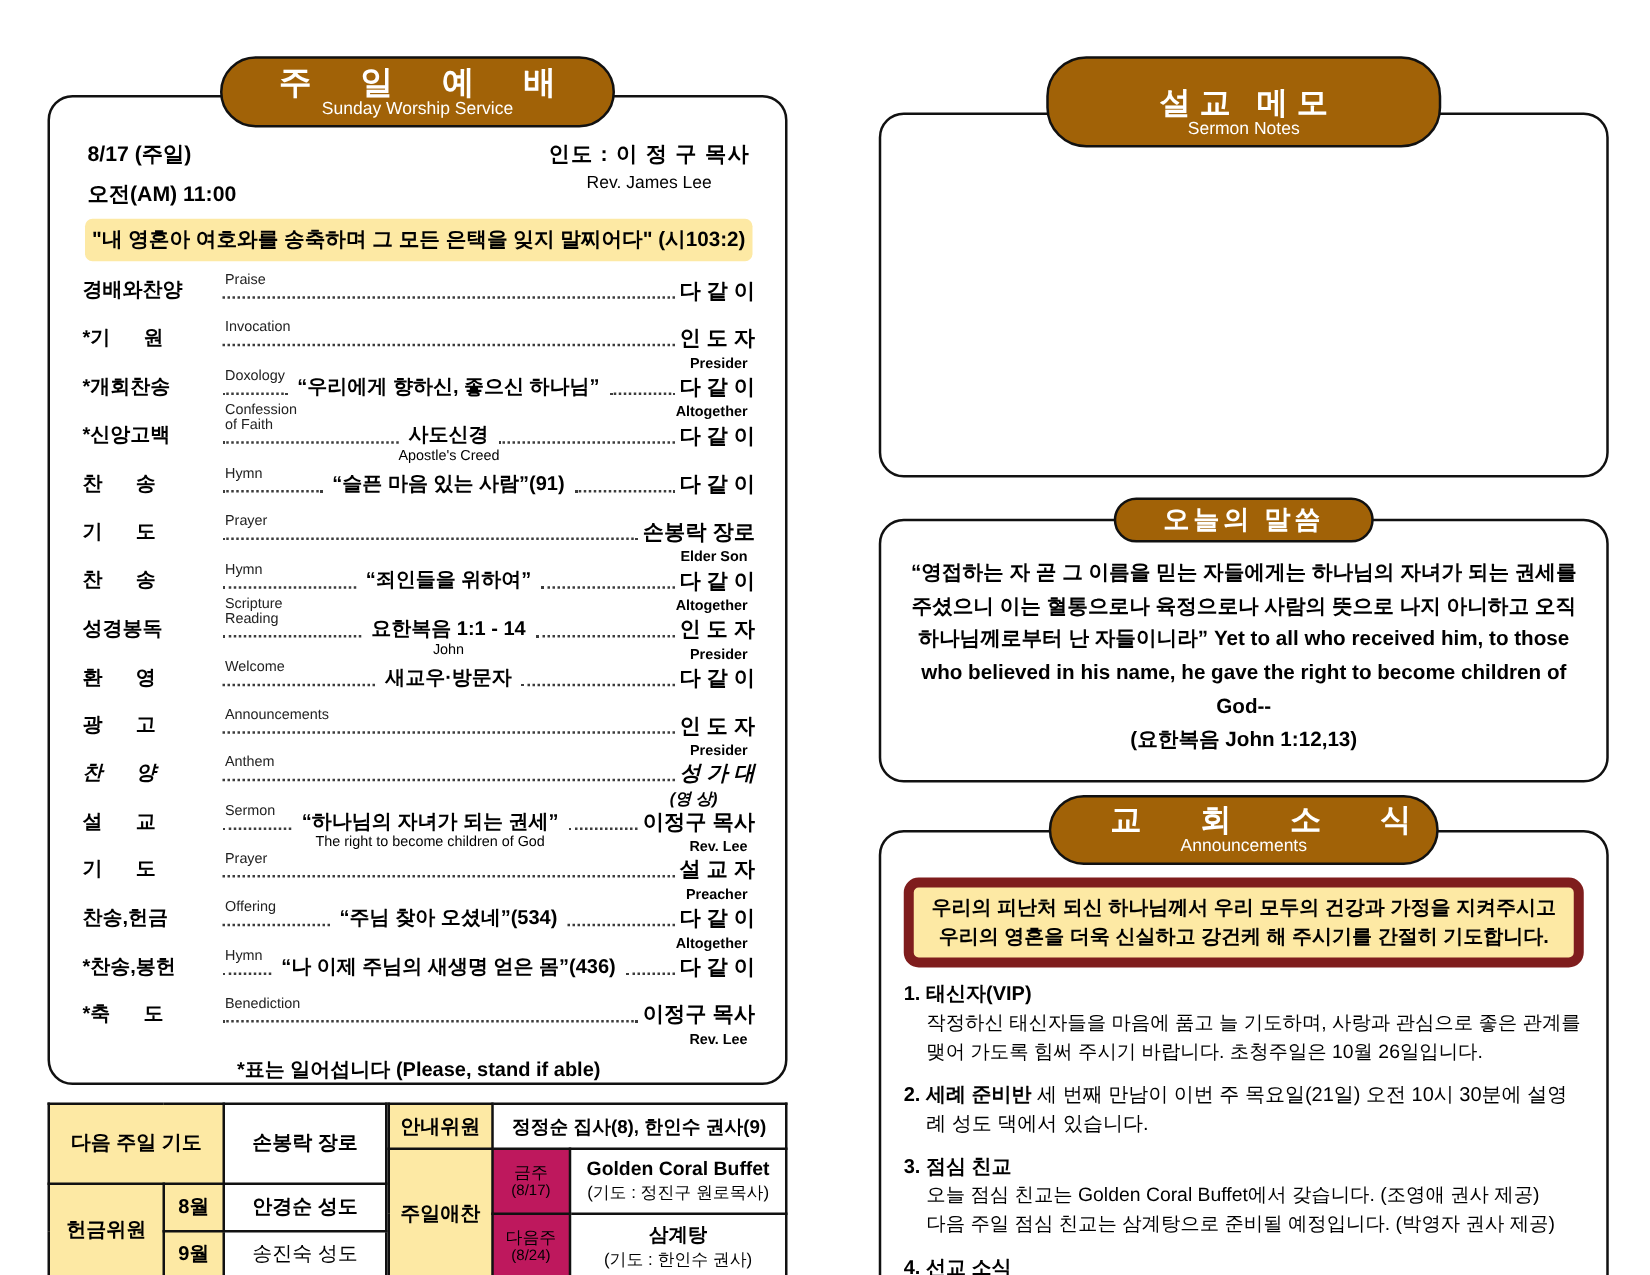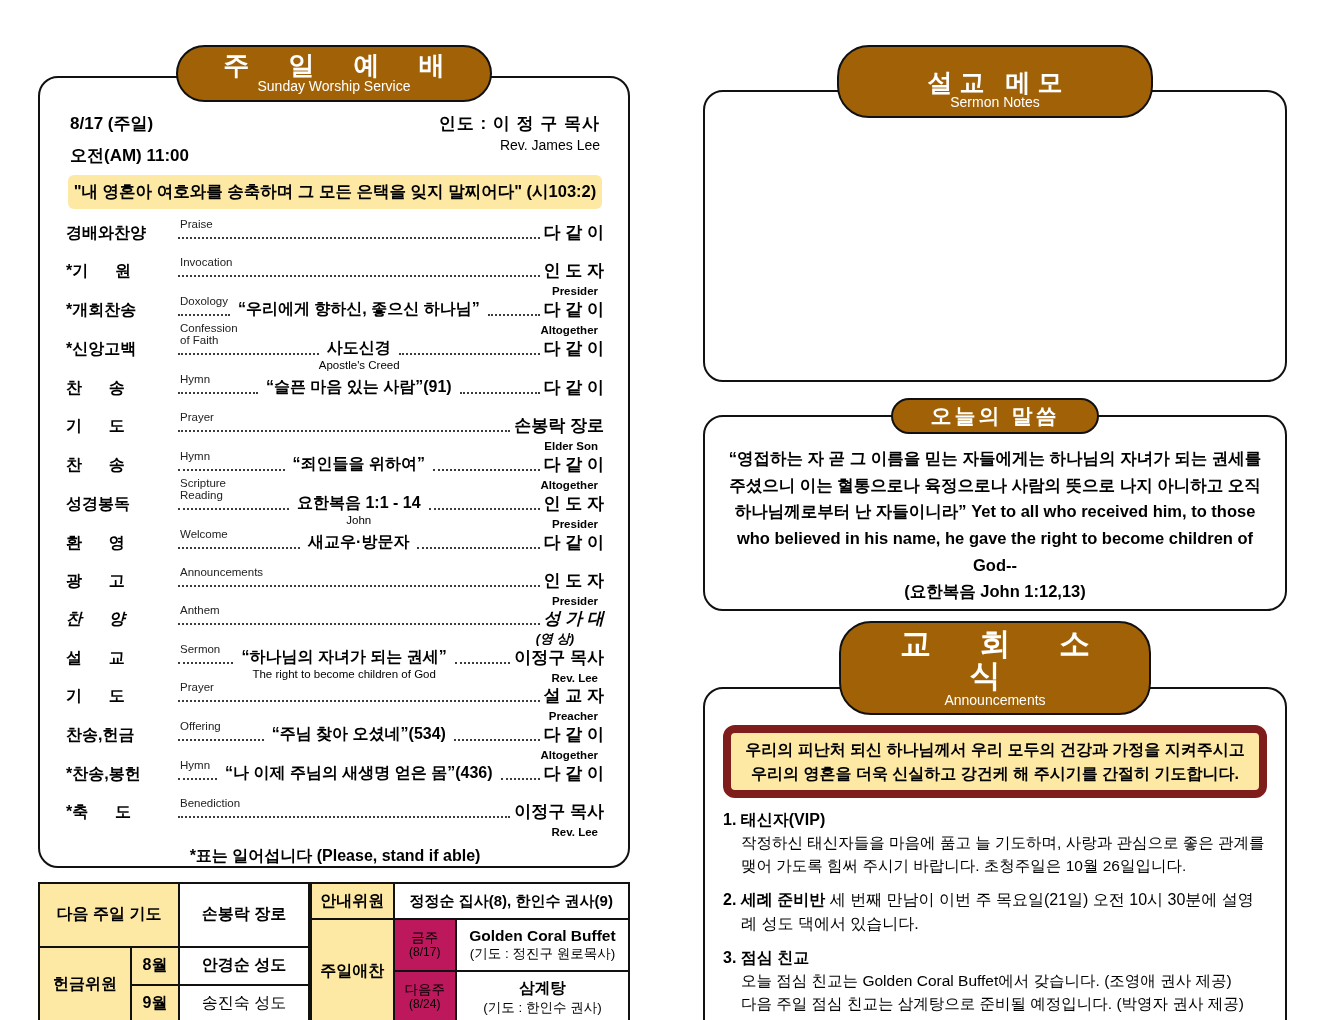--- a/index.html
+++ b/index.html
@@ -12,33 +12,33 @@
     border-radius:32px; color:#fff; text-align:center; margin:0 auto; }
   .pill .p-kr { font-weight:bold; }
   .pill .p-en { font-size:14px; line-height:1.05; }
   .pill-worship { width:316px; padding:5px 0 6px; margin-bottom:-26px; }
   .pill-worship .p-kr { font-size:26px; letter-spacing:16px; line-height:1.05; text-indent:16px;}
   .pill-sermon { width:316px; padding:22px 0 6px; margin-bottom:-28px; }
   .pill-sermon .p-kr { font-size:25px; letter-spacing:7px; line-height:1.05; text-indent:7px;}
   .pill-word { width:208px; padding:4px 0 5px; margin-bottom:-19px; }
   .pill-word .p-kr { font-size:21px; letter-spacing:3px; line-height:1.1; }
   .pill-ann { width:312px; padding:5px 0 6px; margin-bottom:-28px; }
-  .pill-ann .p-kr { font-size:31px; letter-spacing:20px; line-height:1.05; text-indent:20px;}
+  .pill-ann .p-kr { font-size:25px; letter-spacing:20px; line-height:1.05; text-indent:20px;text-align:right;}
 
   .box { position:relative; z-index:1; background:#fff; border:2px solid #111; border-radius:20px; }
   .worship-box { height:792px; padding:34px 24px 8px 26px; }
   .sermon-box  { height:292px; }
-  .word-box    { min-height:140px; padding:28px 20px 6px; text-align:center; }
+  .word-box    { min-height:140px; padding:28px 20px 21px; text-align:center; }
   .ann-box     { min-height:432px; padding:32px 8px 10px; }
 
   
   .meta { display:flex; justify-content:space-between; align-items:flex-start; padding:0 4px; }
   .meta .m-left  { font-weight:bold; font-size:17px; }
   .meta .m-time  { margin-top:9px; }
-  .meta .m-right { text-align:right; }
+  .meta .m-right { text-align:center; }
   .meta .m-leader { font-weight:bold; font-size:17px; letter-spacing:1px; }
   .meta .m-leader-en { font-size:14px; margin-top:2px; }
   .verse-band { margin:8px 2px 14px; background:#fde9a4; border-radius:6px;
     text-align:center; font-weight:bold; font-size:16.5px; padding:6px 4px; }
 
   
   .worship-row { display:flex; align-items:flex-end; margin-bottom:18px; min-height:20px; }
   .w-label { width:112px; flex:none; font-weight:bold; font-size:16px; white-space:pre; line-height:20px; }
   .w-mid { flex:1; position:relative; display:flex; align-items:flex-end; }
   .w-eng { position:absolute; left:2px; bottom:13px; font-size:11.5px; line-height:1.05;

